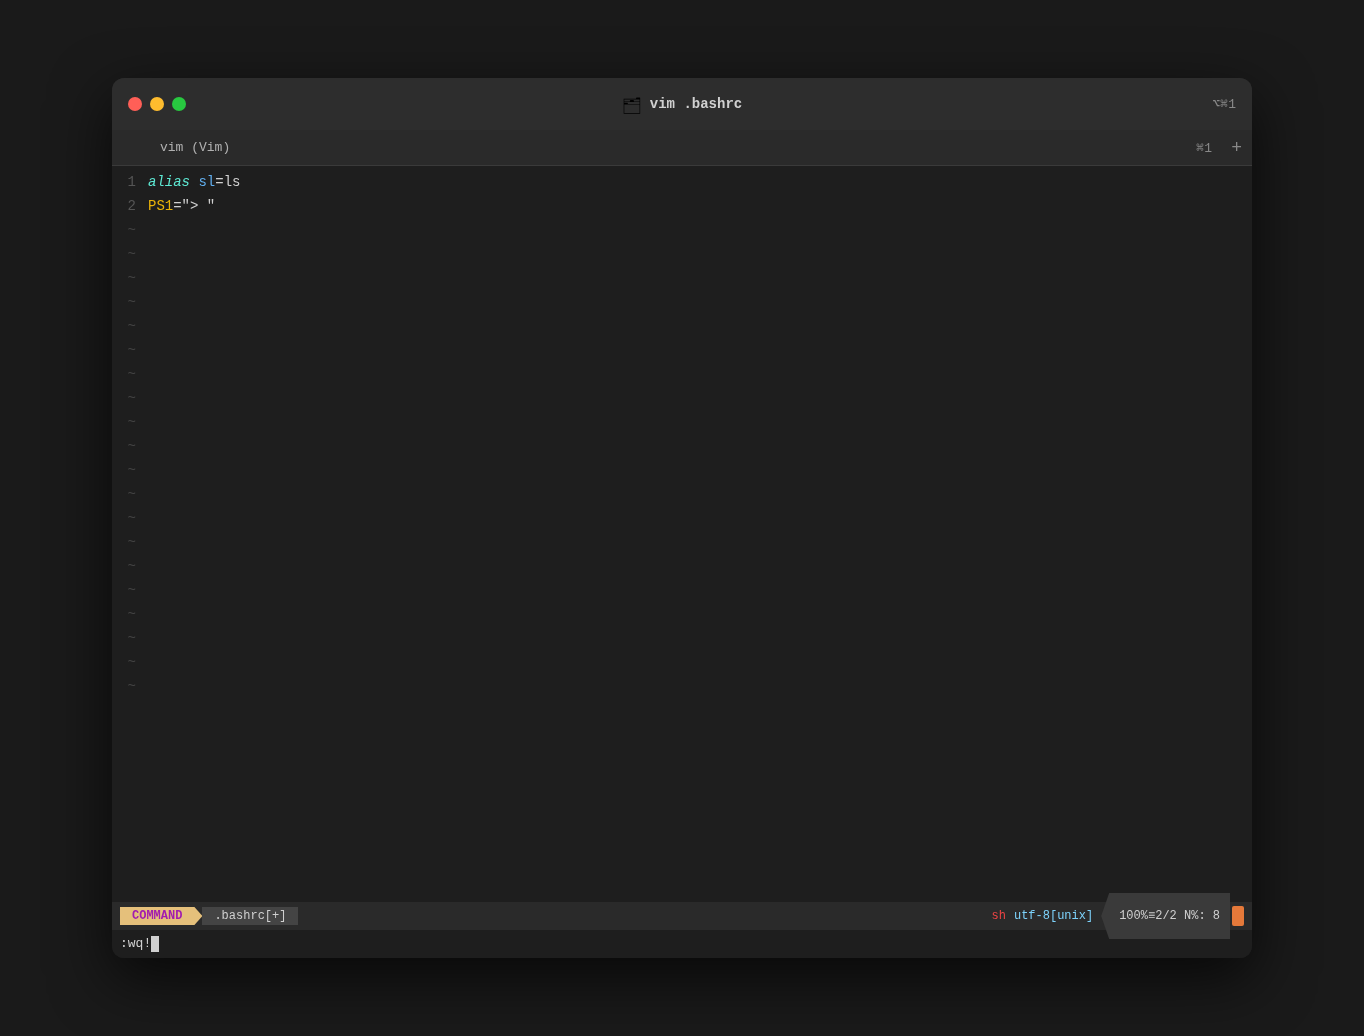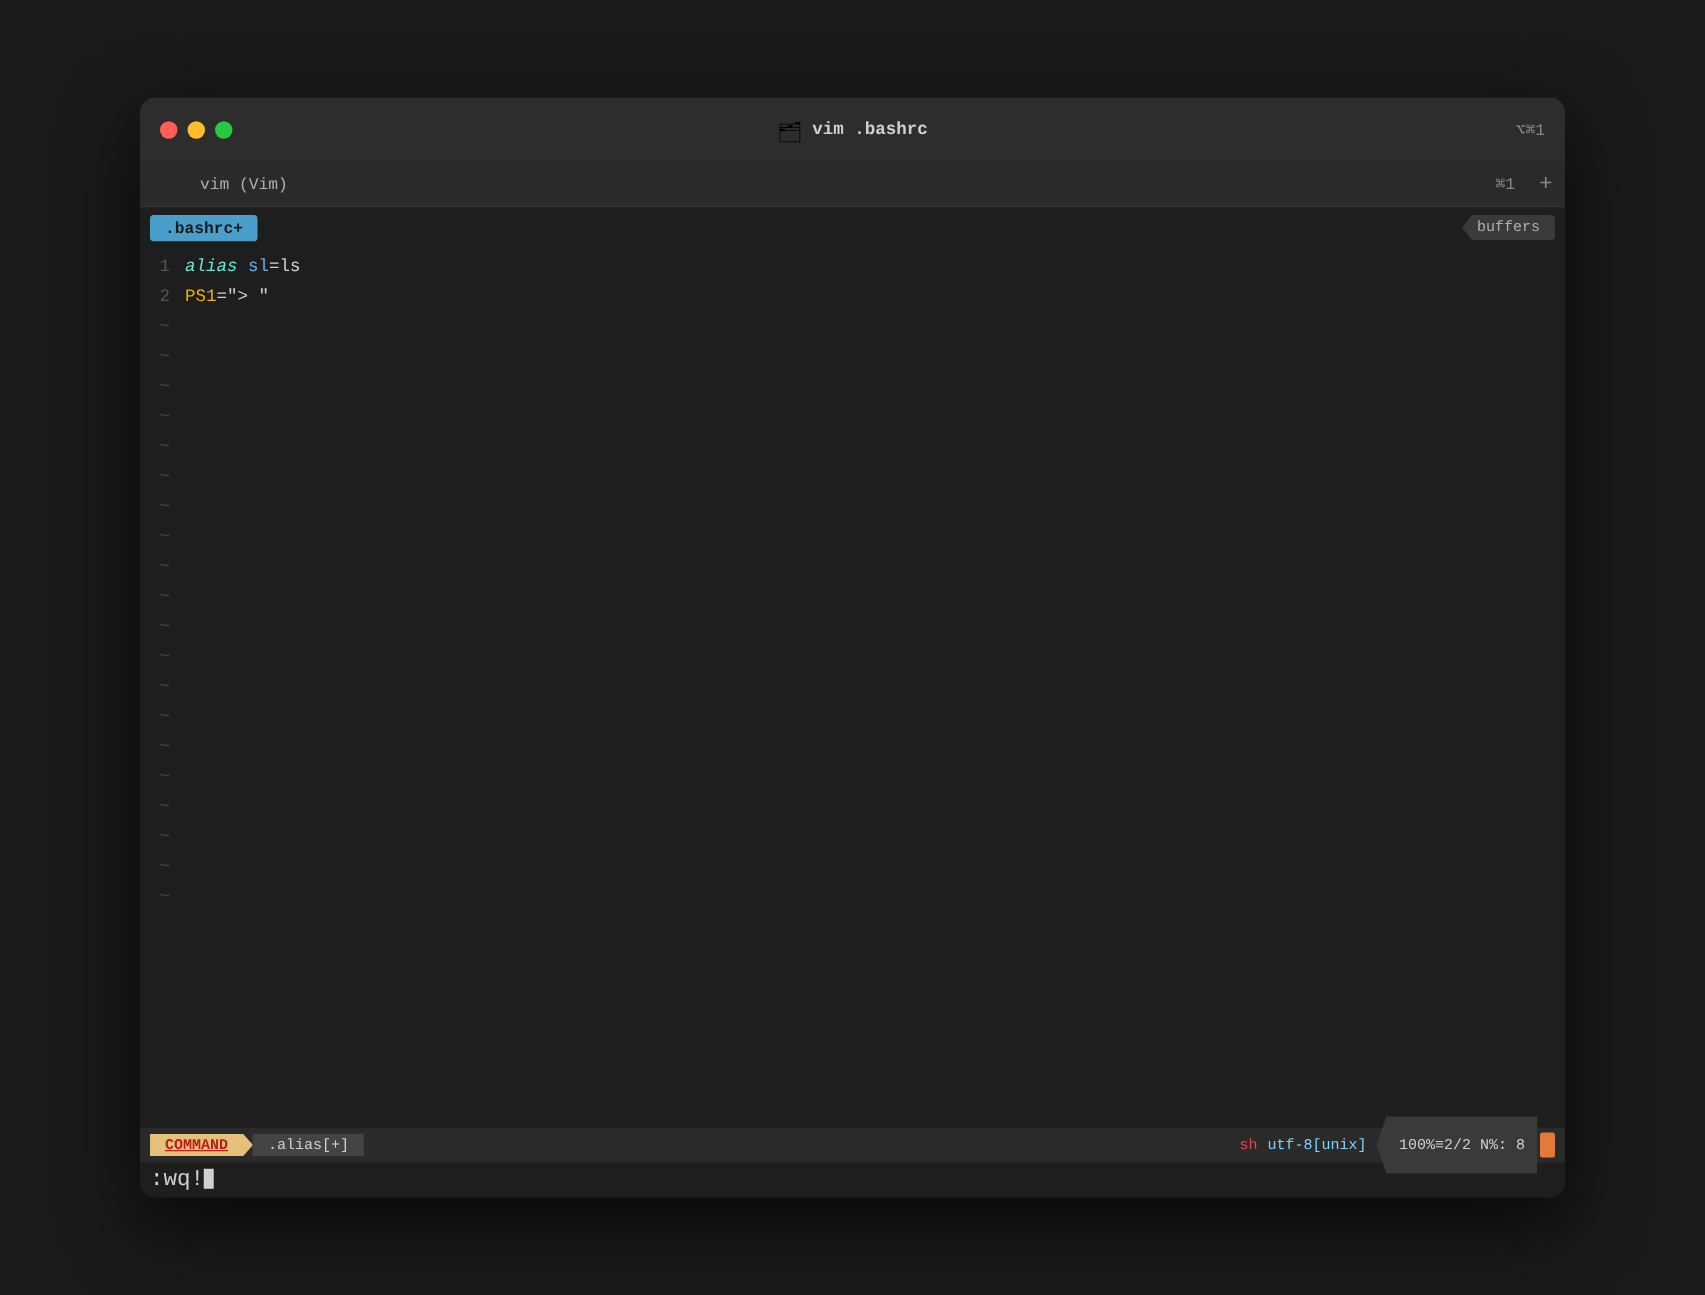--- a/index.html
+++ b/index.html
@@ -200,29 +200,28 @@
       height: 28px;
       display: flex;
       align-items: center;
       padding: 0 8px;
       gap: 0;
       flex-shrink: 0;
     }
 
     .status-mode {
       background: #e5c07b;
-      color: #b91c1c;
+      color: #a21caf;
       font-size: 12px;
       font-weight: 700;
       padding: 2px 12px;
       margin-right: 0;
       position: relative;
       clip-path: polygon(0% 0%, calc(100% - 8px) 0%, 100% 50%, calc(100% - 8px) 100%, 0% 100%);
       padding-right: 20px;
-      text-decoration: underline;
     }
 
     .status-filename {
       background: #444;
       color: #d0d0d0;
       font-size: 12px;
       padding: 2px 12px;
       margin-right: 8px;
     }
 
@@ -265,21 +264,21 @@
       background: #1e1e1e;
       height: 28px;
       display: flex;
       align-items: center;
       padding: 0 8px;
       flex-shrink: 0;
     }
 
     .cmdline-text {
       color: #d0d0d0;
-      font-size: 18px;
+      font-size: 13px;
     }
 
     .cursor-block {
       display: inline-block;
       width: 8px;
       height: 16px;
       background: #d0d0d0;
       vertical-align: middle;
     }
   </style>
@@ -302,24 +301,20 @@
   </div>
 
   <div class="tabbar">
     <span class="tab-title">vim (Vim)</span>
     <span class="tab-shortcut">⌘1</span>
     <span class="tab-plus">+</span>
   </div>
 
   <div class="editor">
 
-    <div class="editor-header">
-      <div class="file-tab">.bashrc+</div>
-      <div class="buffers-btn">buffers</div>
-    </div>
 
     <div class="code-area">
 
       <div class="code-line">
         <span class="line-number">1</span>
         <span class="line-content"><span class="kw-alias">alias</span> <span class="kw-sl">sl</span>=ls</span>
       </div>
 
       <div class="code-line">
         <span class="line-number">2</span>
@@ -385,21 +380,21 @@
         </div>
       <div class="code-line">
           <span class="line-tilde">~</span>
         </div>
     </div>
 
   </div>
 
   <div class="statusbar">
     <span class="status-mode">COMMAND</span>
-    <span class="status-filename">.alias[+]</span>
+    <span class="status-filename">.bashrc[+]</span>
     <span class="status-spacer"></span>
     <span class="status-filetype">sh</span>
     <span class="status-encoding">utf-8[unix]</span>
     <span class="status-position">100%≡2/2  N%: 8</span>
     <span class="status-indicator"></span>
   </div>
 
   <div class="cmdline">
     <span class="cmdline-text"><span>:wq!</span><span class="cursor-block"></span></span>
   </div>

